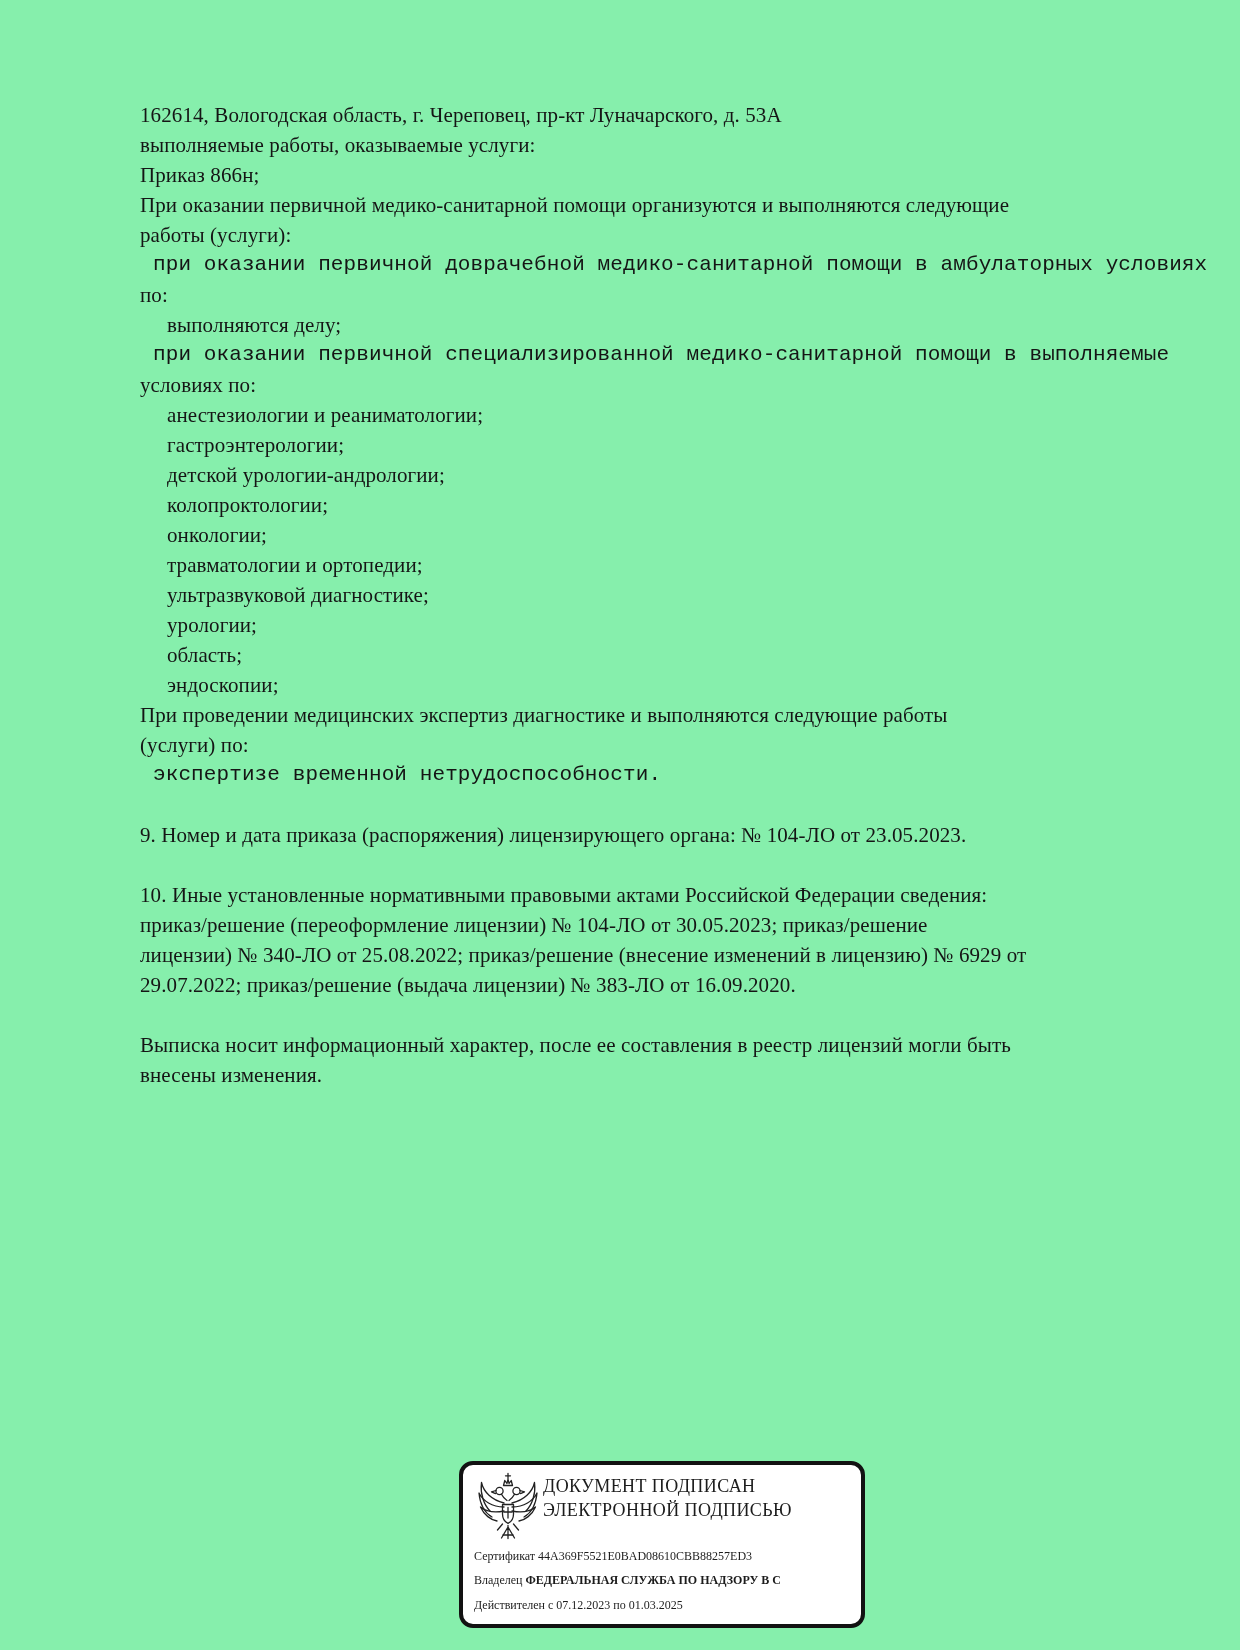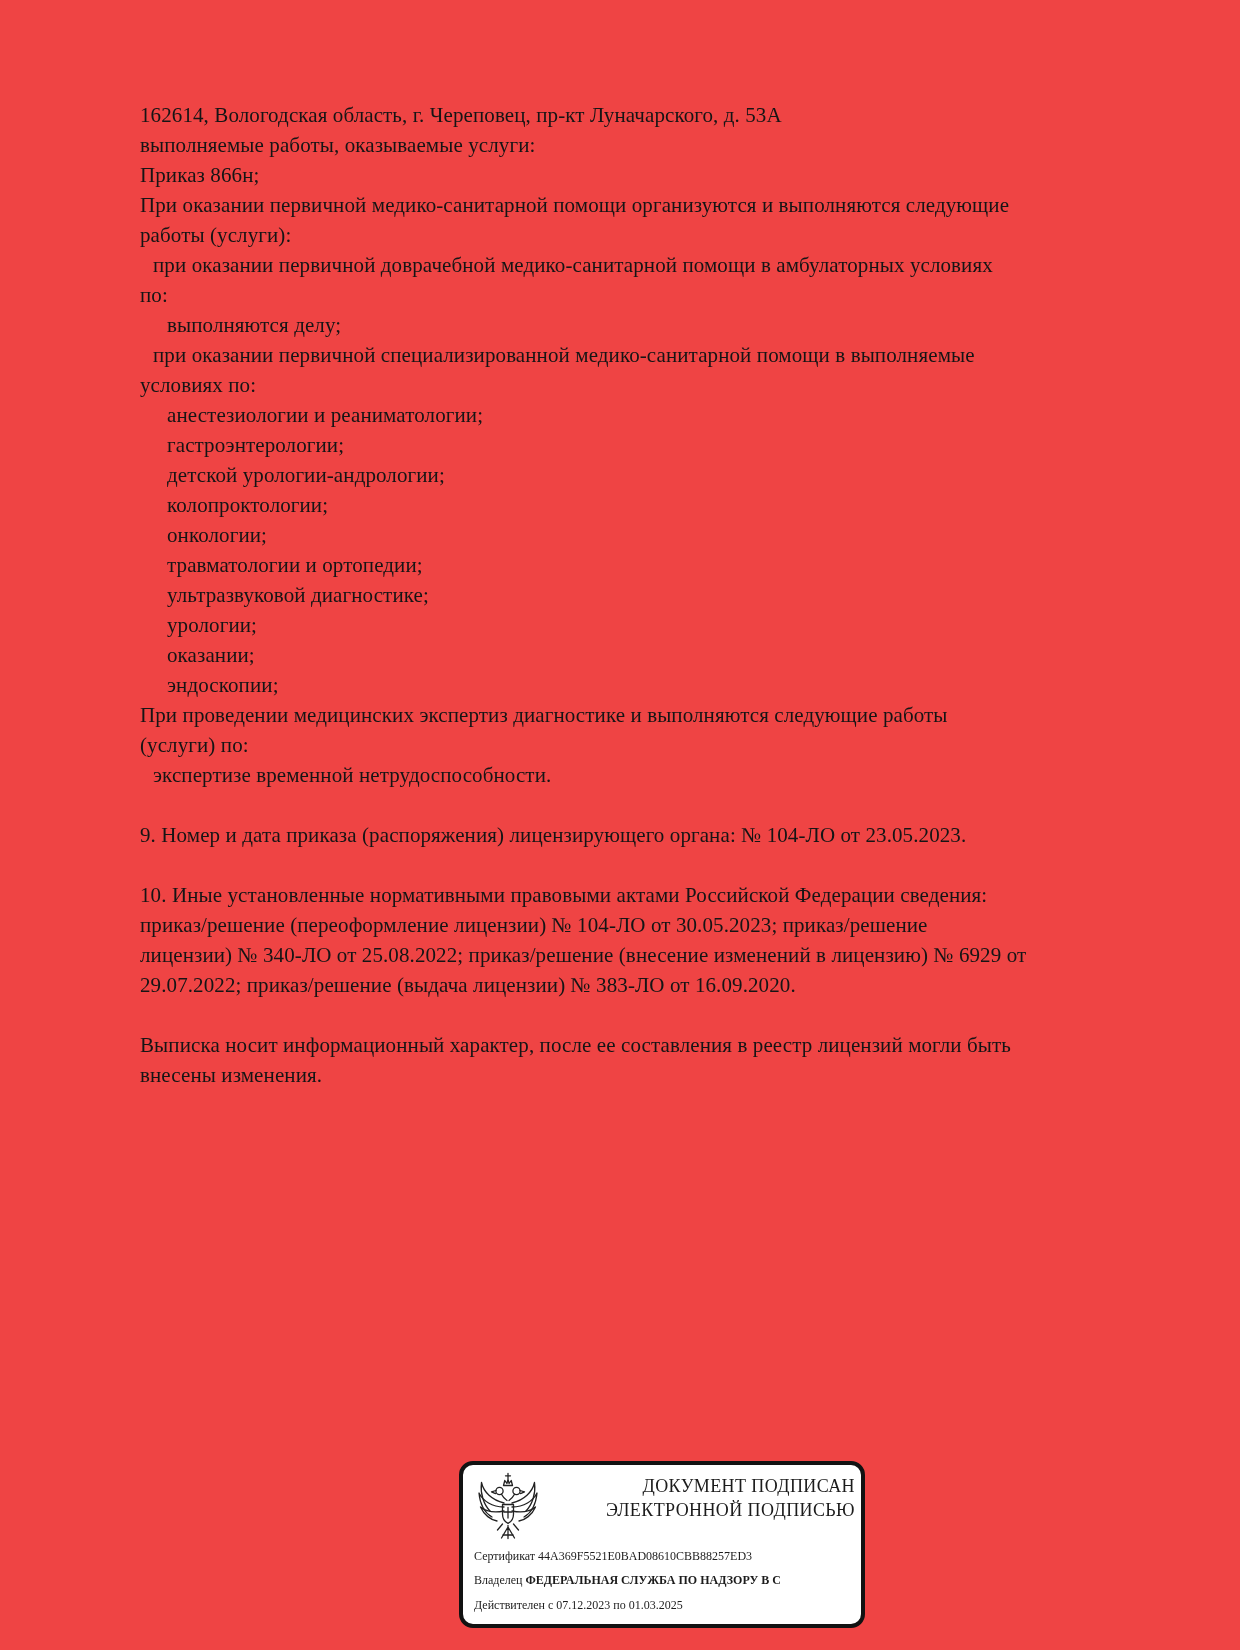--- a/index.html
+++ b/index.html
@@ -4,41 +4,41 @@
 <style>
   html, body {
     margin: 0;
     padding: 0;
     background: #ffffff;
   }
   .page {
     position: relative;
     width: 1240px;
     height: 1650px;
-    background: #ef4444;
+    background: #86efac;
     font-family: "Liberation Serif", "DejaVu Serif", serif;
     color: #151515;
     overflow: hidden;
   }
   
   .doc-text {
     position: absolute;
     left: 140px;
     top: 100px;
     width: 1010px;
   }
   .doc-line {
     font-size: 21px;
     line-height: 30px;
     height: 30px;
     white-space: pre;
     letter-spacing: 0.1px;
   }
   .doc-line.ind0 { padding-left: 0; }
-  .doc-line.ind1 { padding-left: 13px; }
+  .doc-line.ind1 { padding-left: 13px; font-family: Liberation Mono, monospace; }
   .doc-line.ind2 { padding-left: 27px; }
 
   
   .stamp {
     position: absolute;
     left: 459px;
     top: 1461px;
     width: 406px;
     height: 167px;
     box-sizing: border-box;
@@ -52,21 +52,21 @@
     left: 12px;
     top: 7px;
     width: 66px;
     height: 74px;
   }
   .stamp-title {
     position: absolute;
     left: 80px;
     top: 9px;
     width: 312px;
-    text-align: right;
+    text-align: left;
     font-size: 18px;
     line-height: 24px;
     letter-spacing: 0.4px;
     color: #1c1c1c;
     white-space: nowrap;
   }
   .stamp-info {
     position: absolute;
     left: 11px;
     top: 79px;
@@ -94,21 +94,21 @@
       <div class="doc-line ind1">при оказании первичной специализированной медико-санитарной помощи в выполняемые</div>
       <div class="doc-line ind0">условиях по:</div>
       <div class="doc-line ind2">анестезиологии и реаниматологии;</div>
       <div class="doc-line ind2">гастроэнтерологии;</div>
       <div class="doc-line ind2">детской урологии-андрологии;</div>
       <div class="doc-line ind2">колопроктологии;</div>
       <div class="doc-line ind2">онкологии;</div>
       <div class="doc-line ind2">травматологии и ортопедии;</div>
       <div class="doc-line ind2">ультразвуковой диагностике;</div>
       <div class="doc-line ind2">урологии;</div>
-      <div class="doc-line ind2">оказании;</div>
+      <div class="doc-line ind2">область;</div>
       <div class="doc-line ind2">эндоскопии;</div>
       <div class="doc-line ind0">При проведении медицинских экспертиз диагностике и выполняются следующие работы</div>
       <div class="doc-line ind0">(услуги) по:</div>
       <div class="doc-line ind1">экспертизе временной нетрудоспособности.</div>
       <div class="doc-line ind0">&nbsp;</div>
       <div class="doc-line ind0">9. Номер и дата приказа (распоряжения) лицензирующего органа: № 104-ЛО от 23.05.2023.</div>
       <div class="doc-line ind0">&nbsp;</div>
       <div class="doc-line ind0">10. Иные установленные нормативными правовыми актами Российской Федерации сведения:</div>
       <div class="doc-line ind0">приказ/решение (переоформление лицензии) № 104-ЛО от 30.05.2023; приказ/решение</div>
       <div class="doc-line ind0">лицензии) № 340-ЛО от 25.08.2022; приказ/решение (внесение изменений в лицензию) № 6929 от</div>

